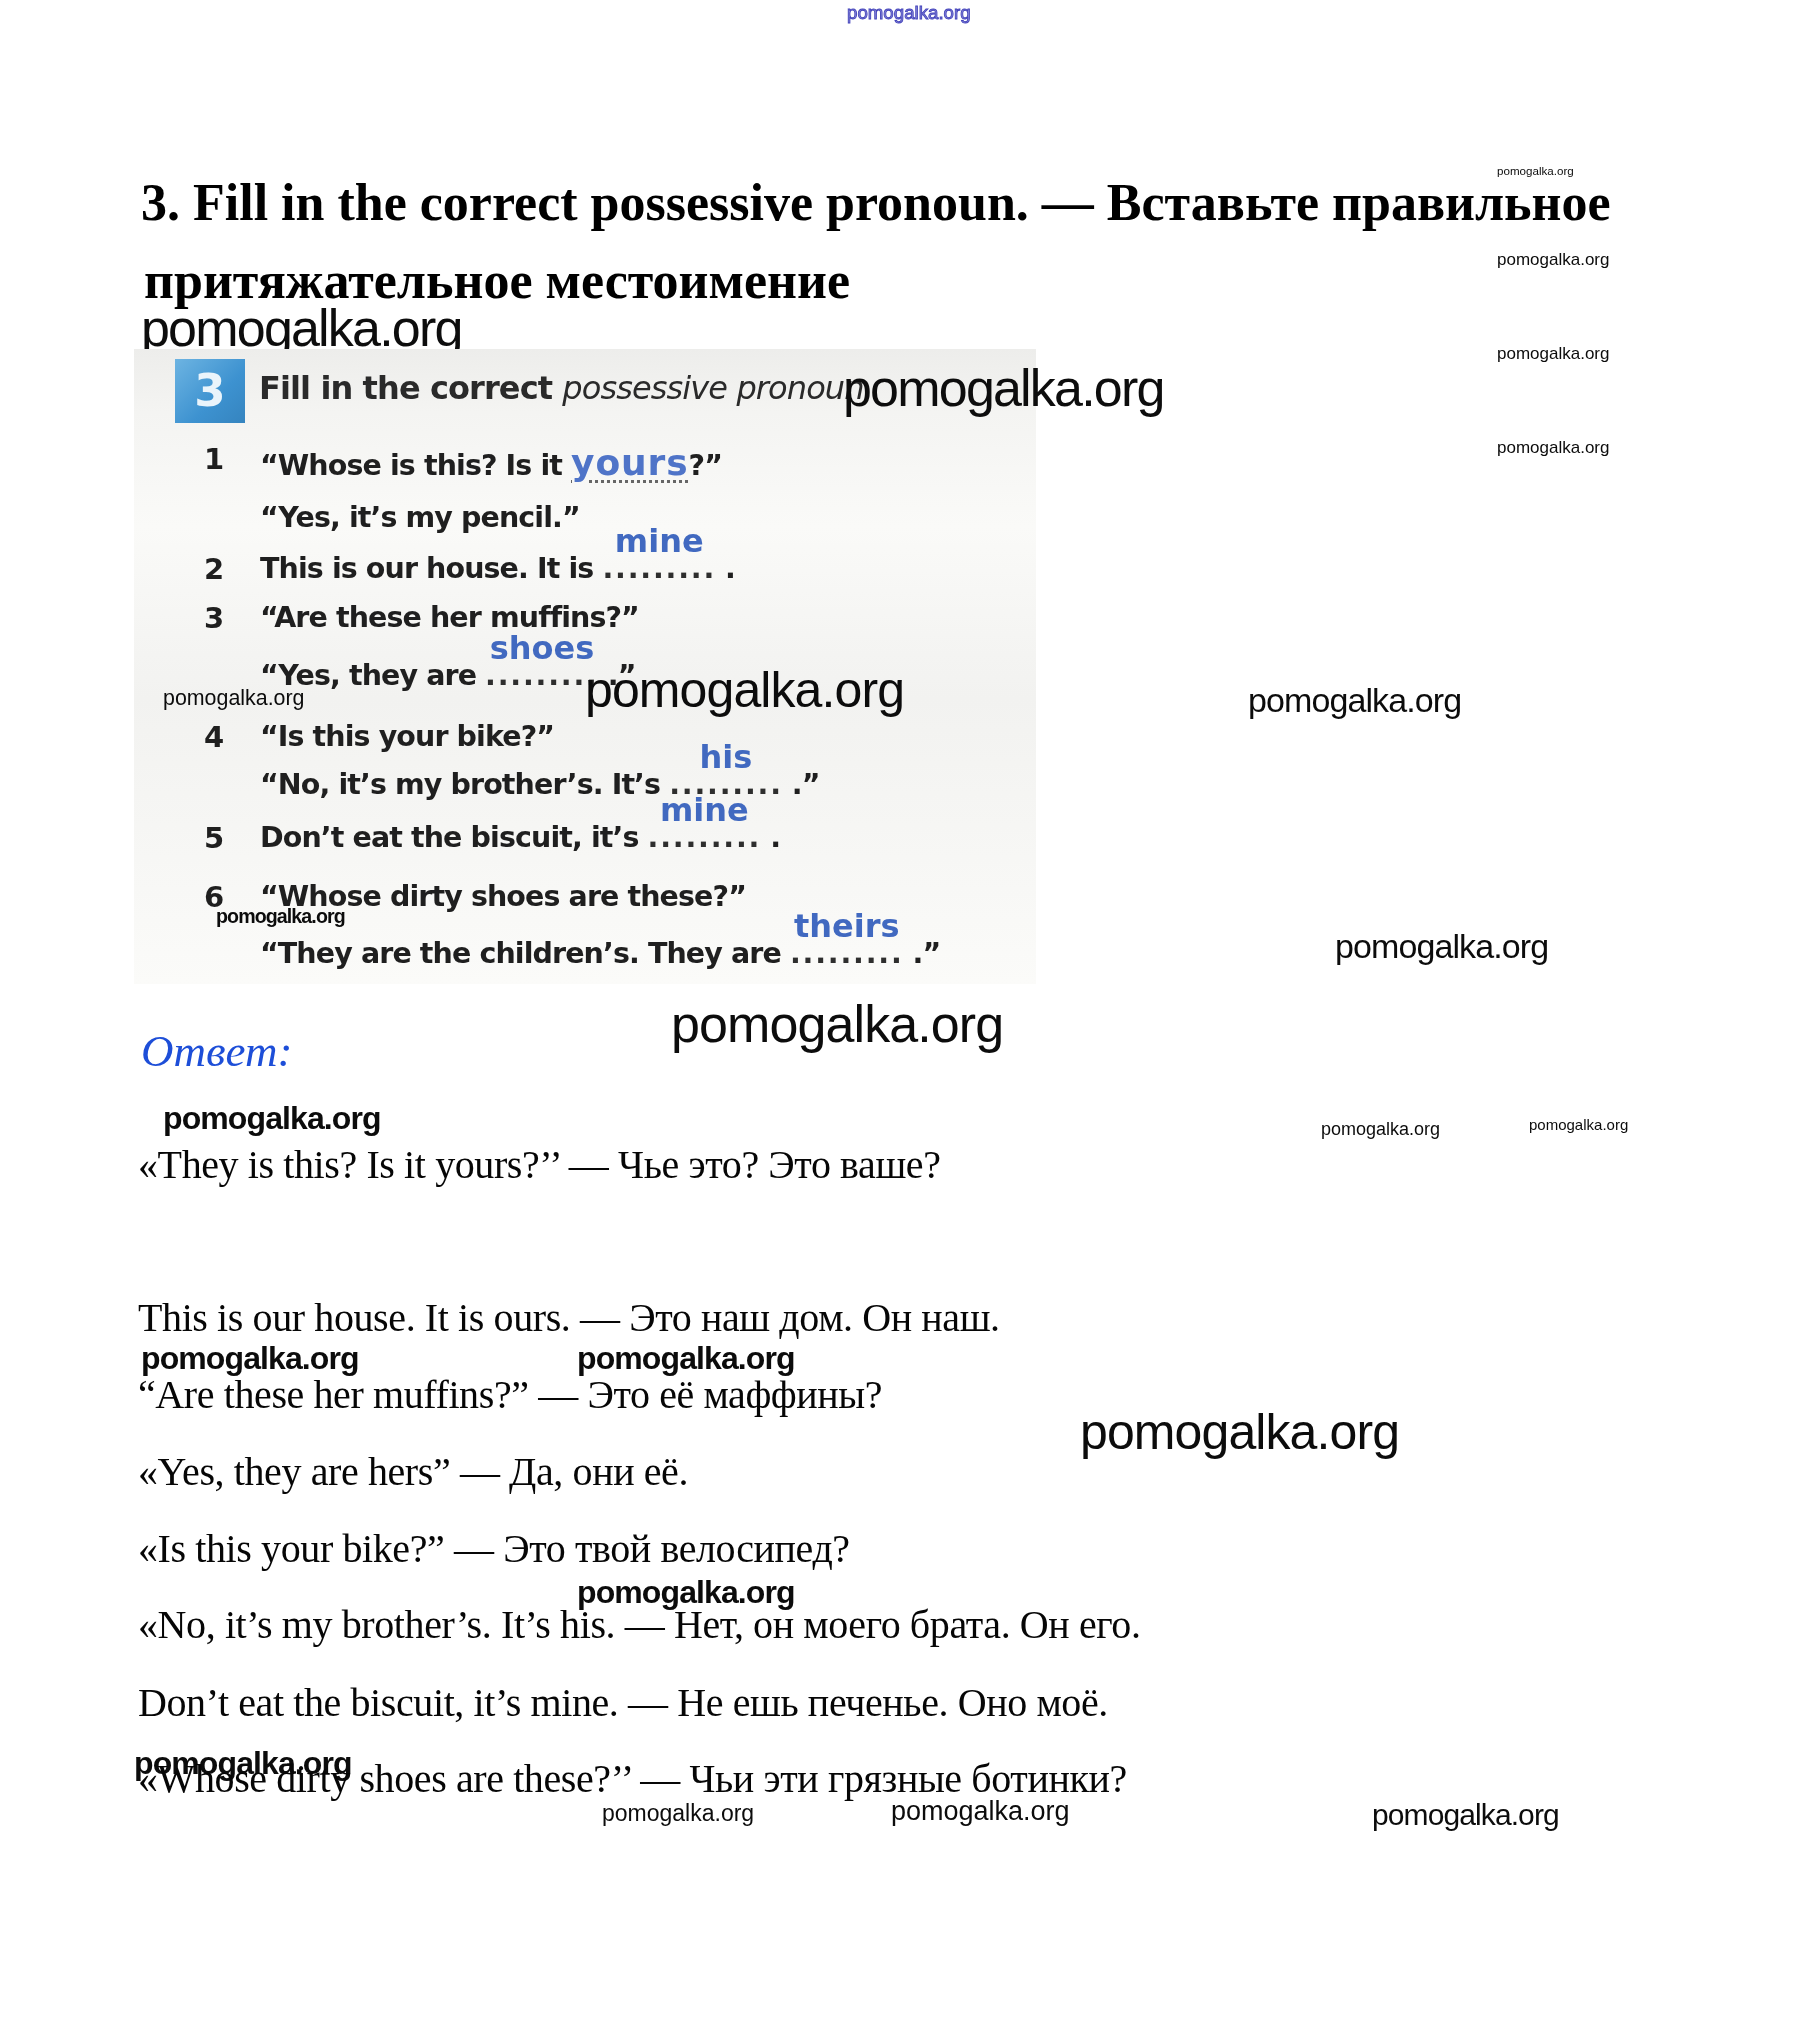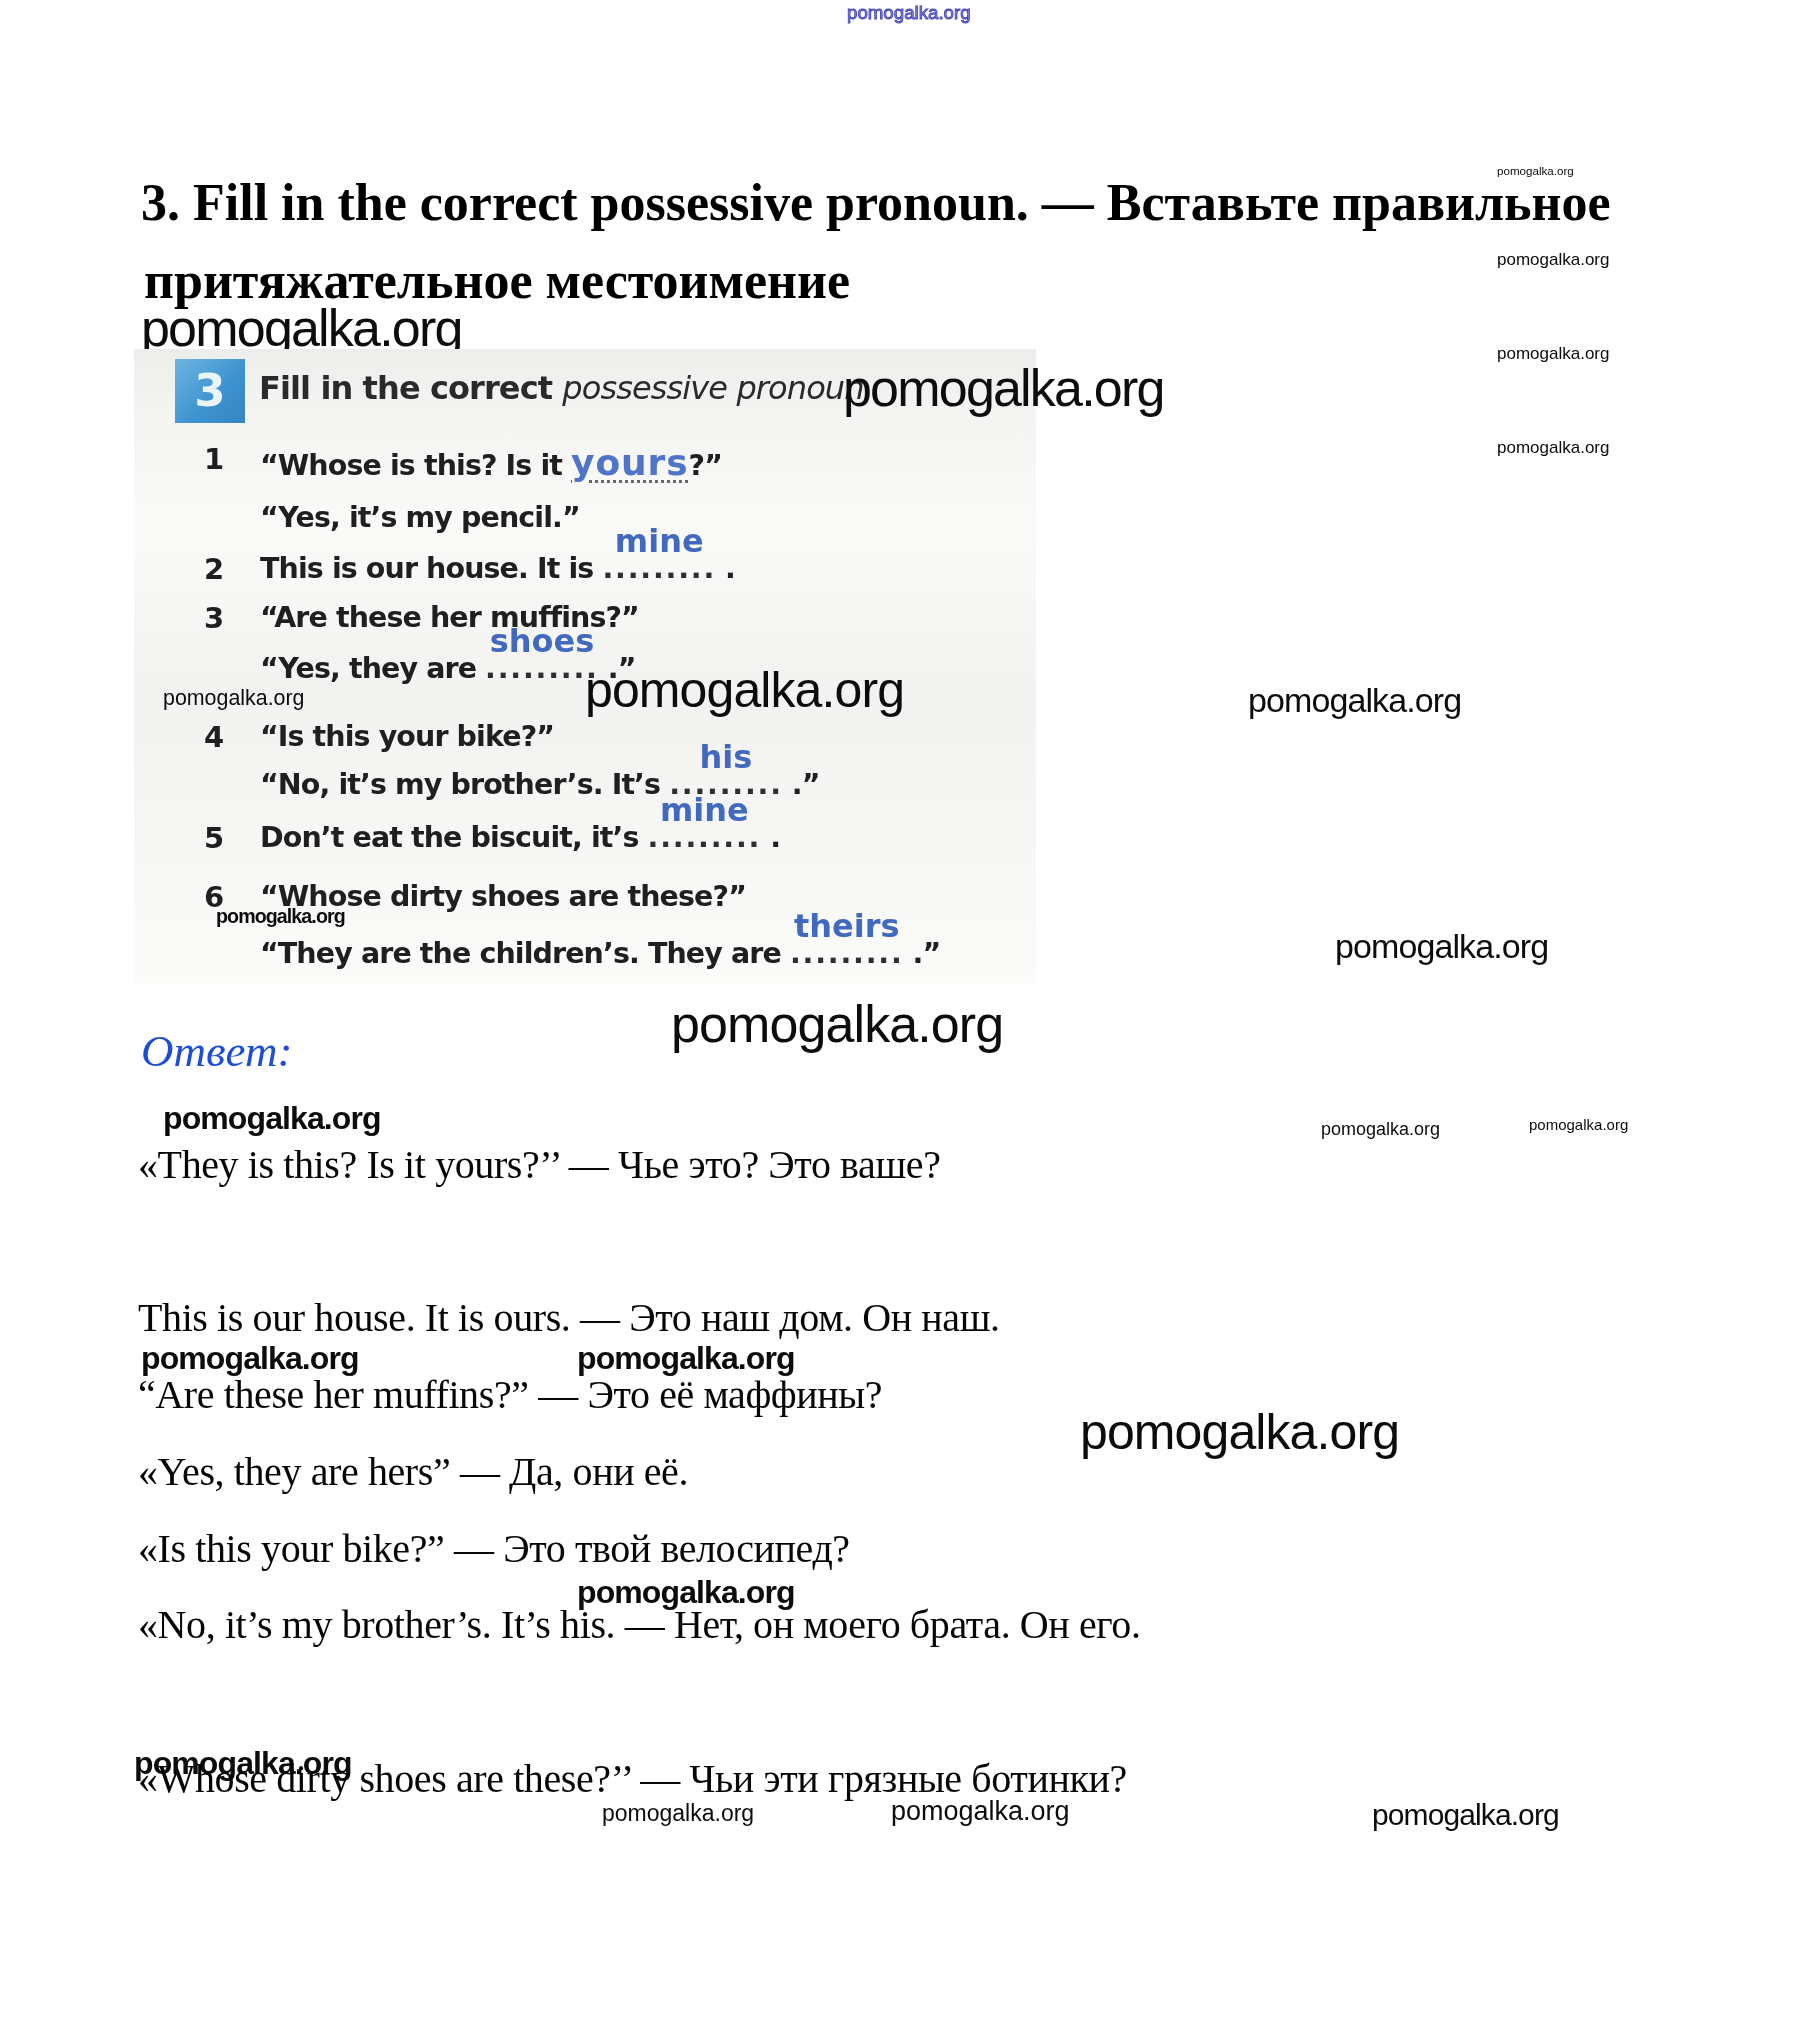--- a/index.html
+++ b/index.html
@@ -62,21 +62,21 @@
     <div class="exline" style="top:93px;"><span>“Whose is this? Is it </span><span class="ansinline">yours</span><span>?”</span></div>
 
     <div class="exline" style="top:152px;"><span>“Yes, it’s my pencil.”</span></div>
 
     <div class="exnum" style="top:203px;">2</div>
     <div class="exline" style="top:203px;"><span>This is our house. It is </span><span class="dotswrap"><span class="answord">mine</span><span class="dots">.........</span></span><span> .</span></div>
 
     <div class="exnum" style="top:252px;">3</div>
     <div class="exline" style="top:252px;"><span>“Are these her muffins?”</span></div>
 
-    <div class="exline" style="top:303px;"><span>“Yes, they are </span><span class="dotswrap"><span class="answord">shoes</span><span class="dots">.........</span></span><span> .”</span></div>
+    <div class="exline" style="top:310px;"><span>“Yes, they are </span><span class="dotswrap"><span class="answord">shoes</span><span class="dots">.........</span></span><span> .”</span></div>
 
     <div class="exnum" style="top:371px;">4</div>
     <div class="exline" style="top:371px;"><span>“Is this your bike?”</span></div>
 
     <div class="exline" style="top:419px;"><span>“No, it’s my brother’s. It’s </span><span class="dotswrap"><span class="answord">his</span><span class="dots">.........</span></span><span> .”</span></div>
 
     <div class="exnum" style="top:472px;">5</div>
     <div class="exline" style="top:472px;"><span>Don’t eat the biscuit, it’s </span><span class="dotswrap"><span class="answord">mine</span><span class="dots">.........</span></span><span> .</span></div>
 
     <div class="exnum" style="top:531px;">6</div>
@@ -101,20 +101,21 @@
   <div class="abs ansline" style="left:138px;top:1141px;">«They is this? Is it yours?’’ — Чье это? Это ваше?</div>
   <div class="abs ansline" style="left:138px;top:1294px;">This is our house. It is ours. — Это наш дом. Он наш.</div>
   <div class="abs wm wm-bold" style="left:141px;top:1340px;font-size:32px;">pomogalka.org</div>
   <div class="abs wm wm-bold" style="left:577px;top:1340px;font-size:32px;">pomogalka.org</div>
   <div class="abs ansline" style="left:138px;top:1371px;">“Are these her muffins?” — Это её маффины?</div>
   <div class="abs wm" style="left:1080px;top:1403px;font-size:50px;">pomogalka.org</div>
   <div class="abs ansline" style="left:138px;top:1448px;">«Yes, they are hers” — Да, они её.</div>
   <div class="abs ansline" style="left:138px;top:1525px;">«Is this your bike?” — Это твой велосипед?</div>
   <div class="abs wm wm-bold" style="left:577px;top:1574px;font-size:32px;">pomogalka.org</div>
   <div class="abs ansline" style="left:138px;top:1601px;">«No, it’s my brother’s. It’s his. — Нет, он моего брата. Он его.</div>
+  <div class="abs ansline" style="left:138px;top:1679px;">Don’t eat the biscuit, it’s mine. — Не ешь печенье. Оно моё.</div>
   <div class="abs wm wm-bold" style="left:134px;top:1745px;font-size:32px;">pomogalka.org</div>
   <div class="abs ansline" style="left:138px;top:1755px;">«Whose dirty shoes are these?’’ — Чьи эти грязные ботинки?</div>
   <div class="abs wm wm-tiny" style="left:602px;top:1800px;font-size:23px;">pomogalka.org</div>
   <div class="abs wm wm-tiny" style="left:891px;top:1796px;font-size:27px;">pomogalka.org</div>
   <div class="abs wm" style="left:1372px;top:1798px;font-size:30px;">pomogalka.org</div>
 
 </div>
 
 
 </body></html>

